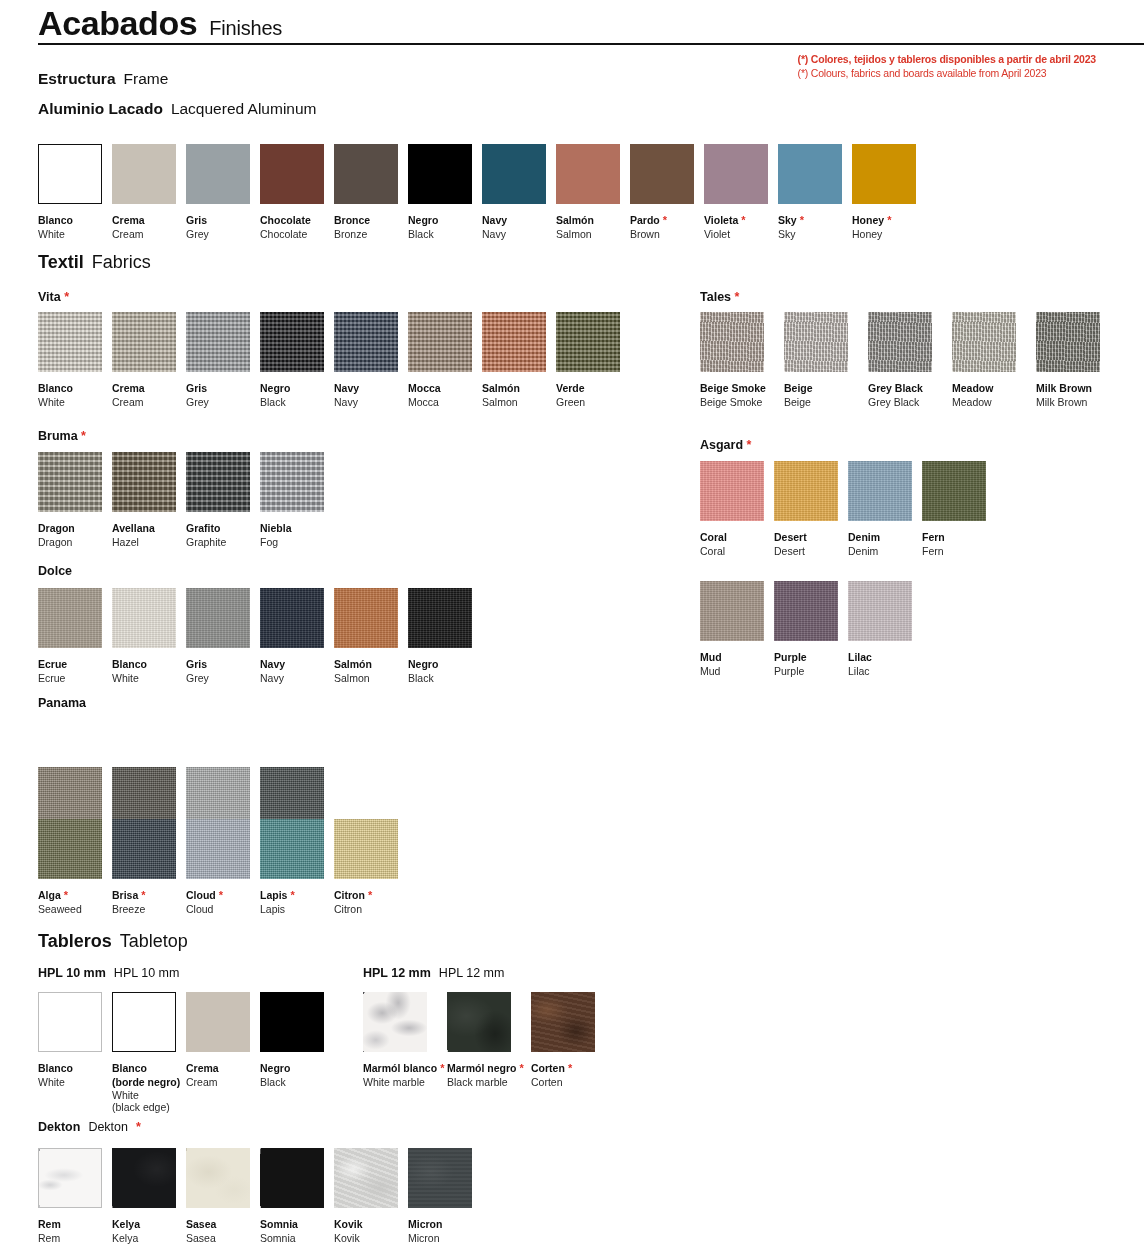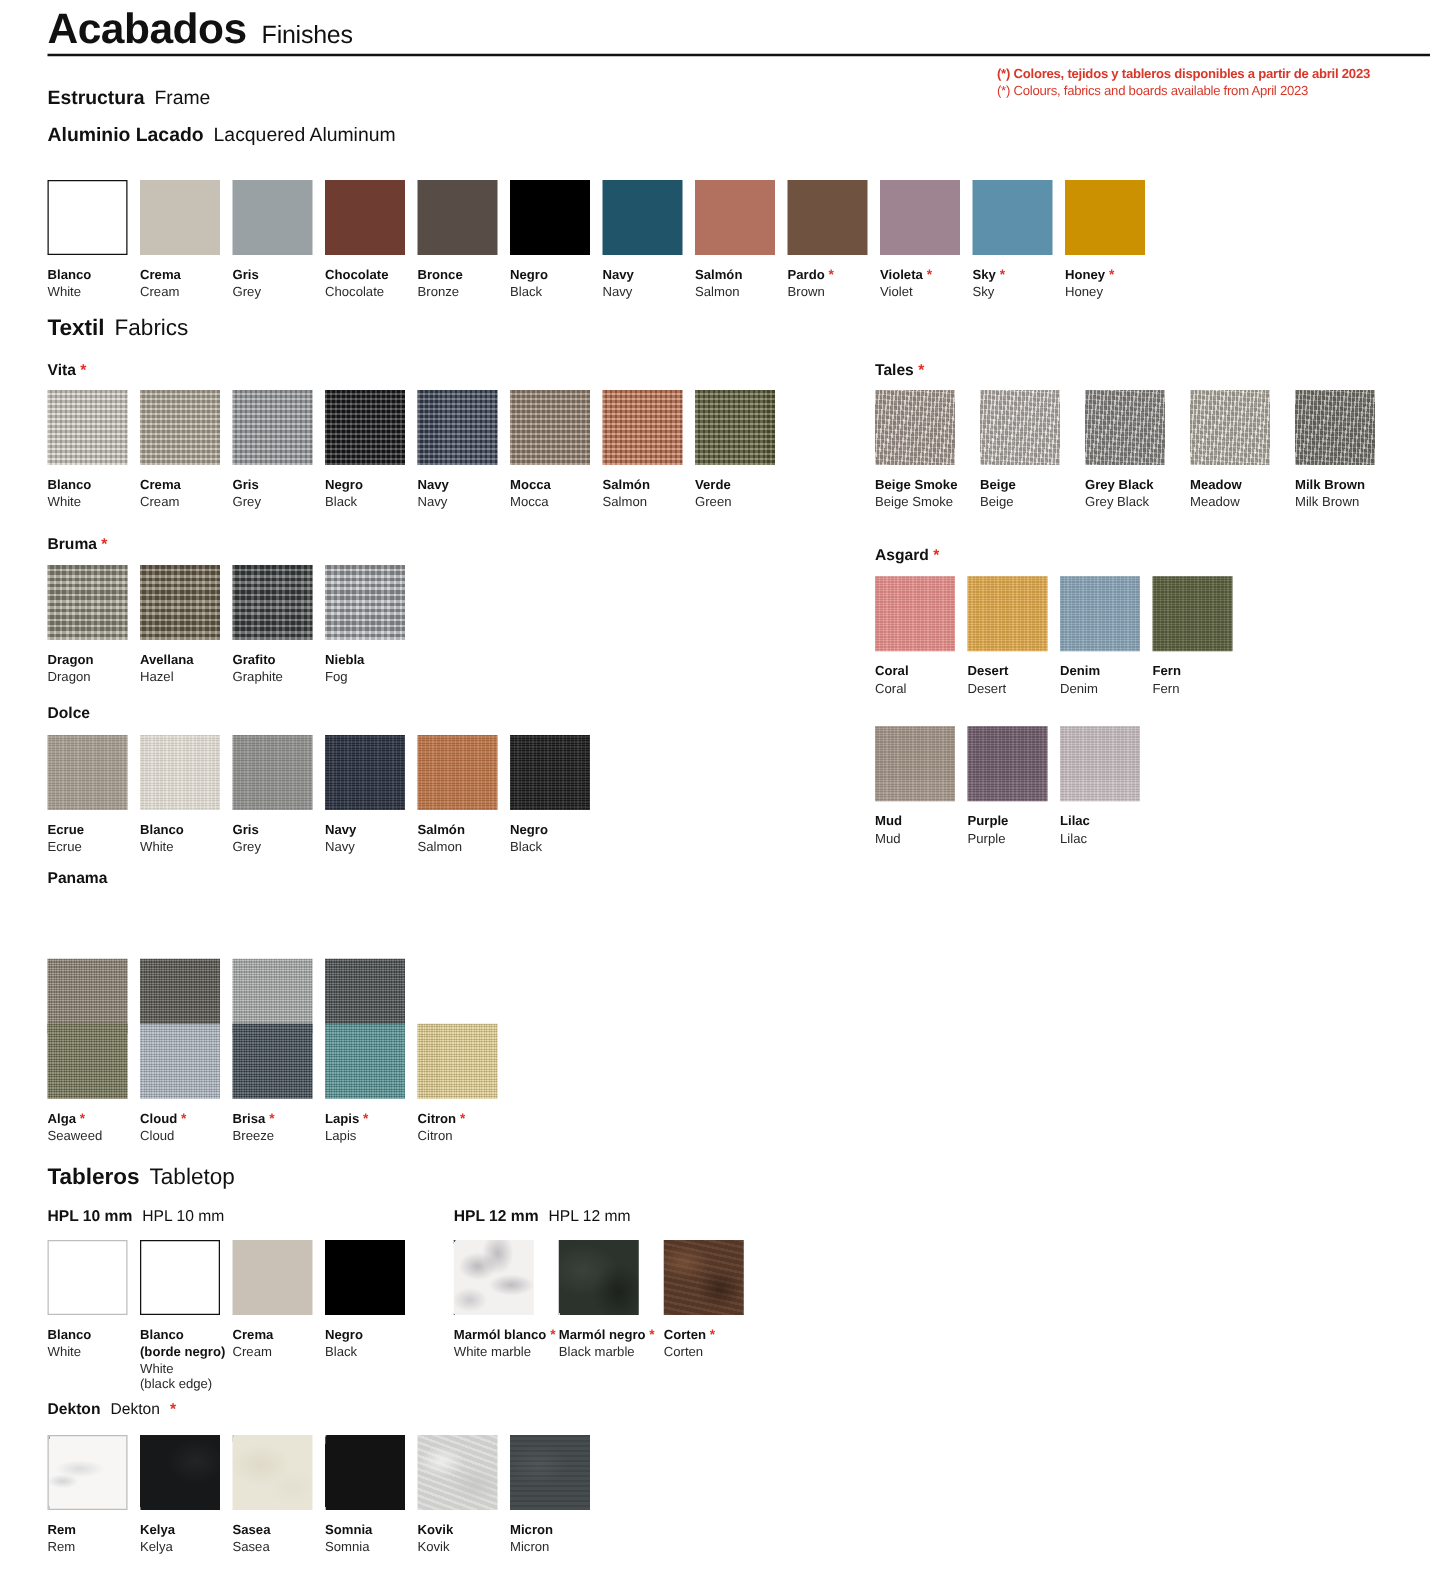--- a/index.html
+++ b/index.html
@@ -353,26 +353,26 @@
         <div class="swatch tx-weave" style="background-color: rgb(70, 76, 76);"></div>
         <div class="cap"><span class="es">Onyx</span><span class="en">Onyx</span></div>
       </div>
     </div>
   <div class="blk row" id="fam-3b" style="left:38px;top:819px;">
       <div class="cell">
         <div class="swatch tx-weave" style="background-color: rgb(107, 108, 76);"></div>
         <div class="cap"><span class="es">Alga</span><span class="star-sm"> *</span><span class="en">Seaweed</span></div>
       </div>
       <div class="cell">
+        <div class="swatch tx-weave" style="background-color: rgb(53, 64, 74);"></div>
+        <div class="cap"><span class="es">Brisa</span><span class="star-sm"> *</span><span class="en">Breeze</span></div>
+      </div>
+      <div class="cell">
         <div class="swatch tx-weave" style="background-color: rgb(168, 176, 187);"></div>
         <div class="cap"><span class="es">Cloud</span><span class="star-sm"> *</span><span class="en">Cloud</span></div>
-      </div>
-      <div class="cell">
-        <div class="swatch tx-weave" style="background-color: rgb(53, 64, 74);"></div>
-        <div class="cap"><span class="es">Brisa</span><span class="star-sm"> *</span><span class="en">Breeze</span></div>
       </div>
       <div class="cell">
         <div class="swatch tx-weave" style="background-color: rgb(75, 138, 140);"></div>
         <div class="cap"><span class="es">Lapis</span><span class="star-sm"> *</span><span class="en">Lapis</span></div>
       </div>
       <div class="cell">
         <div class="swatch tx-weave" style="background-color: rgb(224, 205, 140);"></div>
         <div class="cap"><span class="es">Citron</span><span class="star-sm"> *</span><span class="en">Citron</span></div>
       </div>
     </div>

